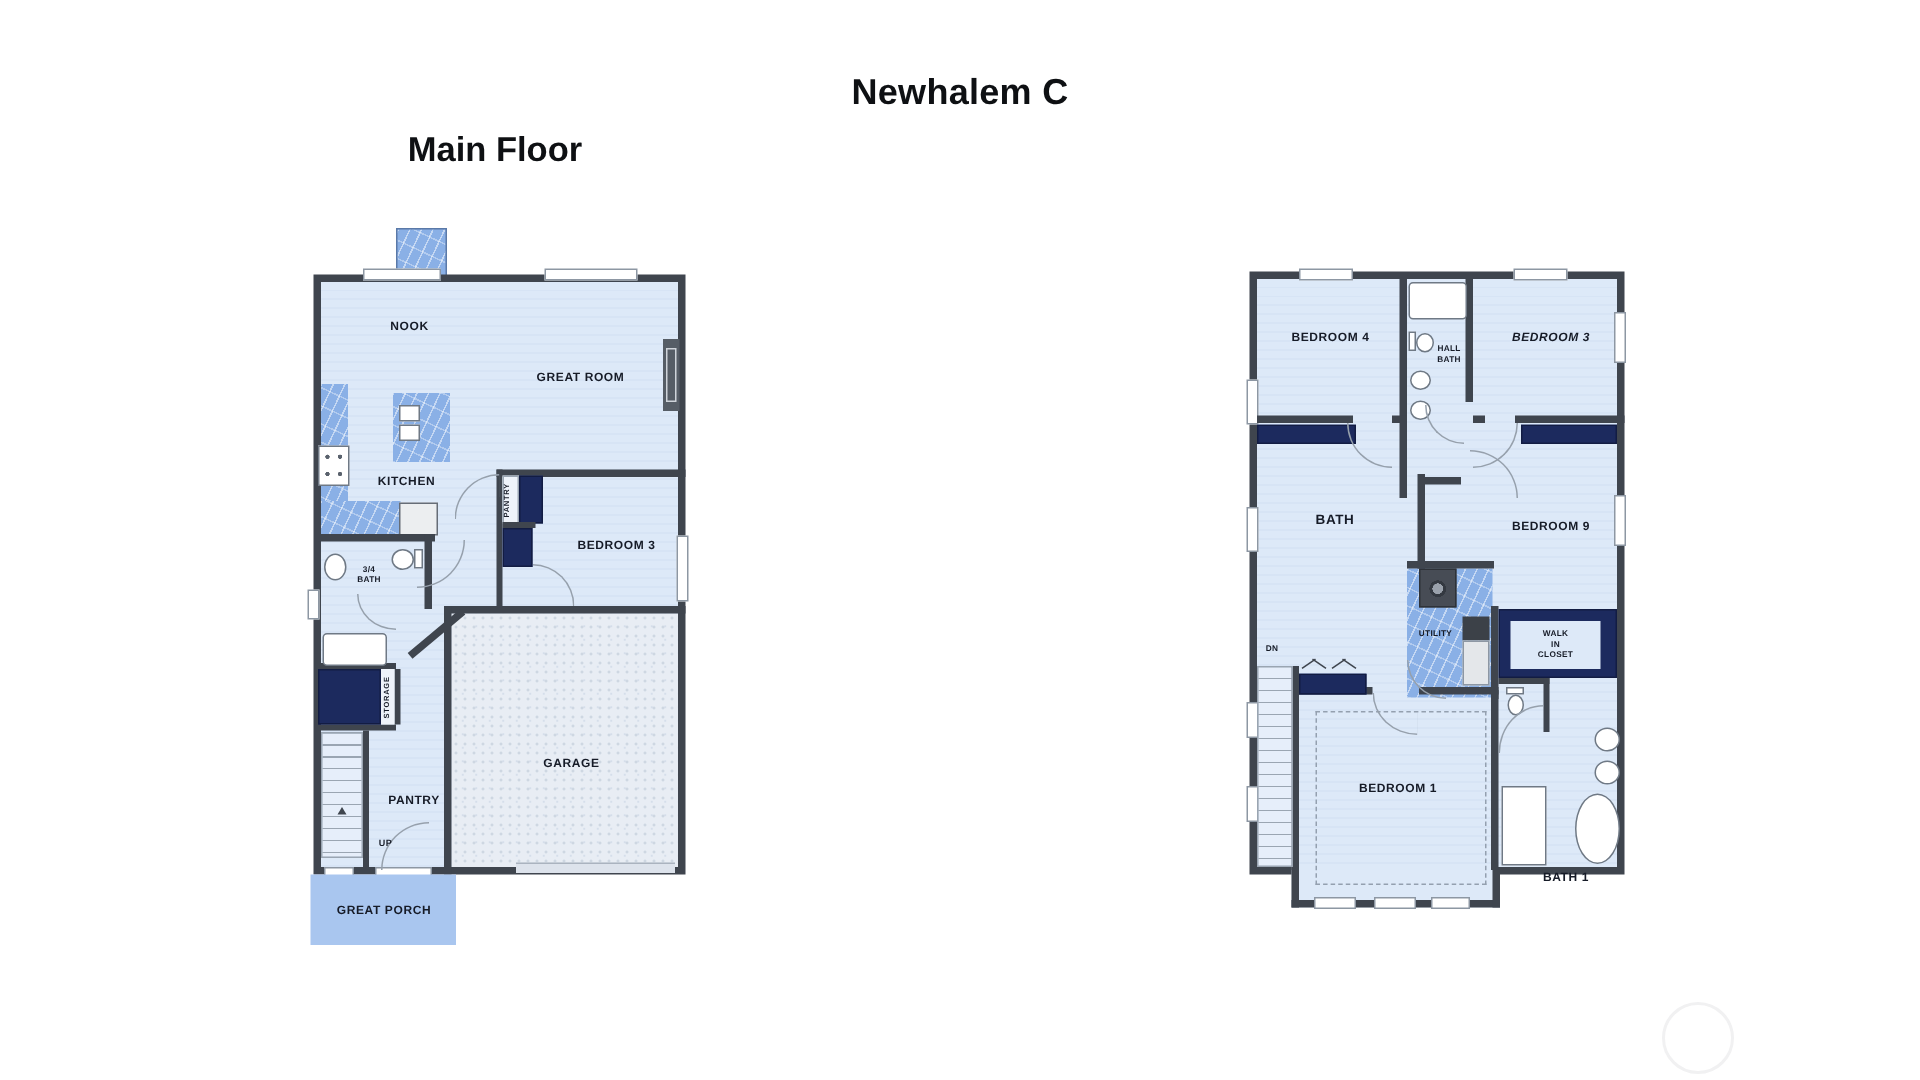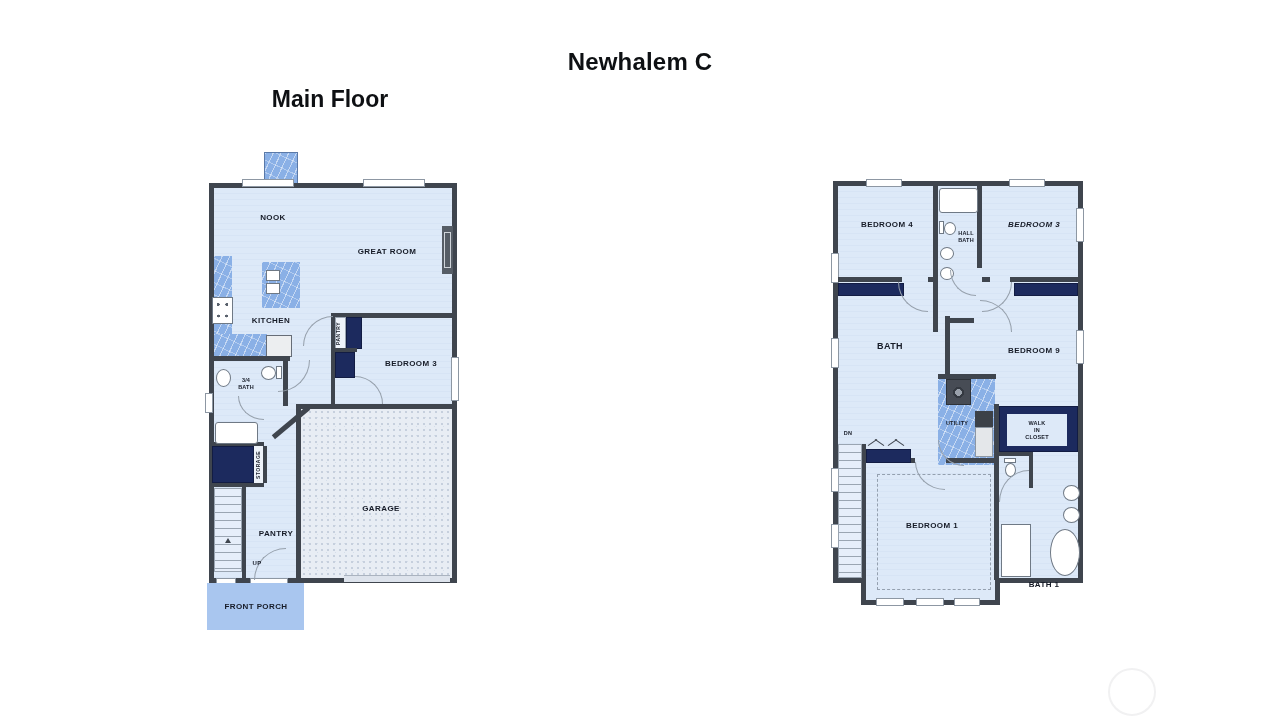--- a/index.html
+++ b/index.html
@@ -128,21 +128,21 @@
     <div class="lbl" style="left:347px;top:247px;width:80px;">GREAT ROOM</div>
     <div class="lbl" style="left:236px;top:316px;width:70px;">KITCHEN</div>
     <div class="lbl vert" style="left:335px;top:320px;height:28px;">PANTRY</div>
     <div class="lbl" style="left:371px;top:359px;width:80px;">BEDROOM 3</div>
     <div class="lbl lbl-s" style="left:226px;top:377px;width:40px;">3/4
 BATH</div>
     <div class="lbl vert" style="left:255px;top:449px;height:32px;">STORAGE</div>
     <div class="lbl" style="left:246px;top:529px;width:60px;">PANTRY</div>
     <div class="lbl lbl-xs" style="left:247px;top:560px;width:20px;">UP</div>
     <div class="lbl" style="left:341px;top:504px;width:80px;">GARAGE</div>
-    <div class="lbl" style="left:206px;top:602px;width:100px;">FRONT PORCH</div>
+    <div class="lbl" style="left:206px;top:602px;width:100px;">GREAT PORCH</div>
   </div>
 
   <div class="abs" style="left:0;top:0;width:0;height:0;">
     <div class="abs house" style="left:833px;top:181px;width:250px;height:402px;"></div>
 
     <div class="abs" style="left:861px;top:578px;width:139px;height:27px;background:#dde9f8;border-left:5px solid #3f454e;border-right:5px solid #3f454e;border-bottom:5px solid #3f454e;"></div>
 
     <div class="win" style="left:866px;top:179px;width:36px;height:8px;"></div>
     <div class="win" style="left:1009px;top:179px;width:36px;height:8px;"></div>
     <div class="win" style="left:831px;top:253px;width:8px;height:30px;"></div>

